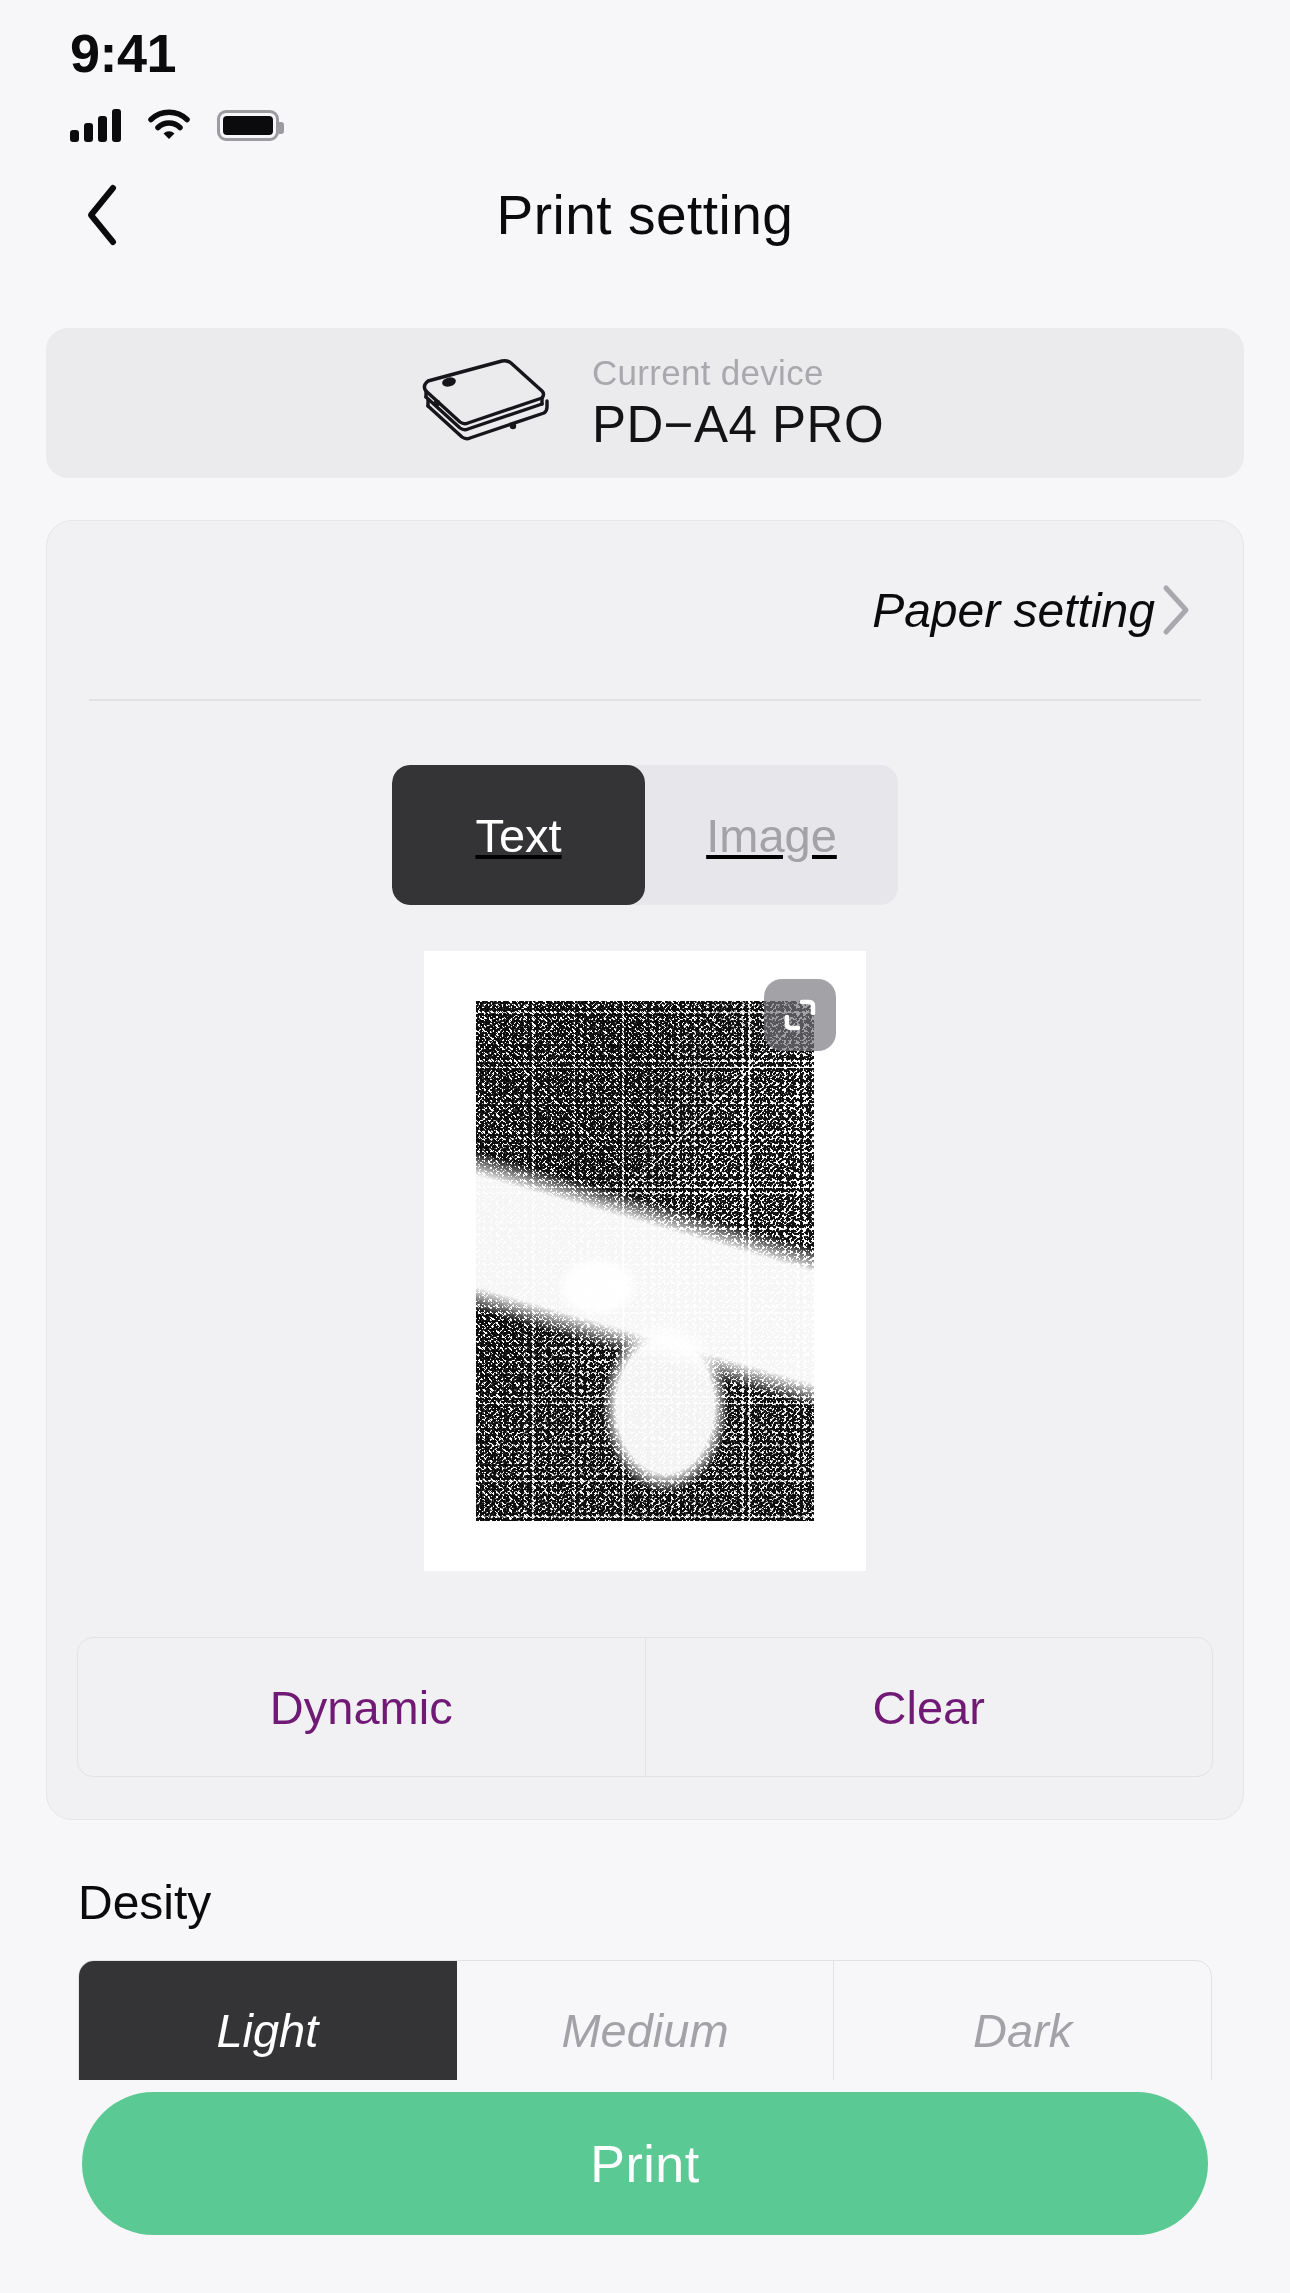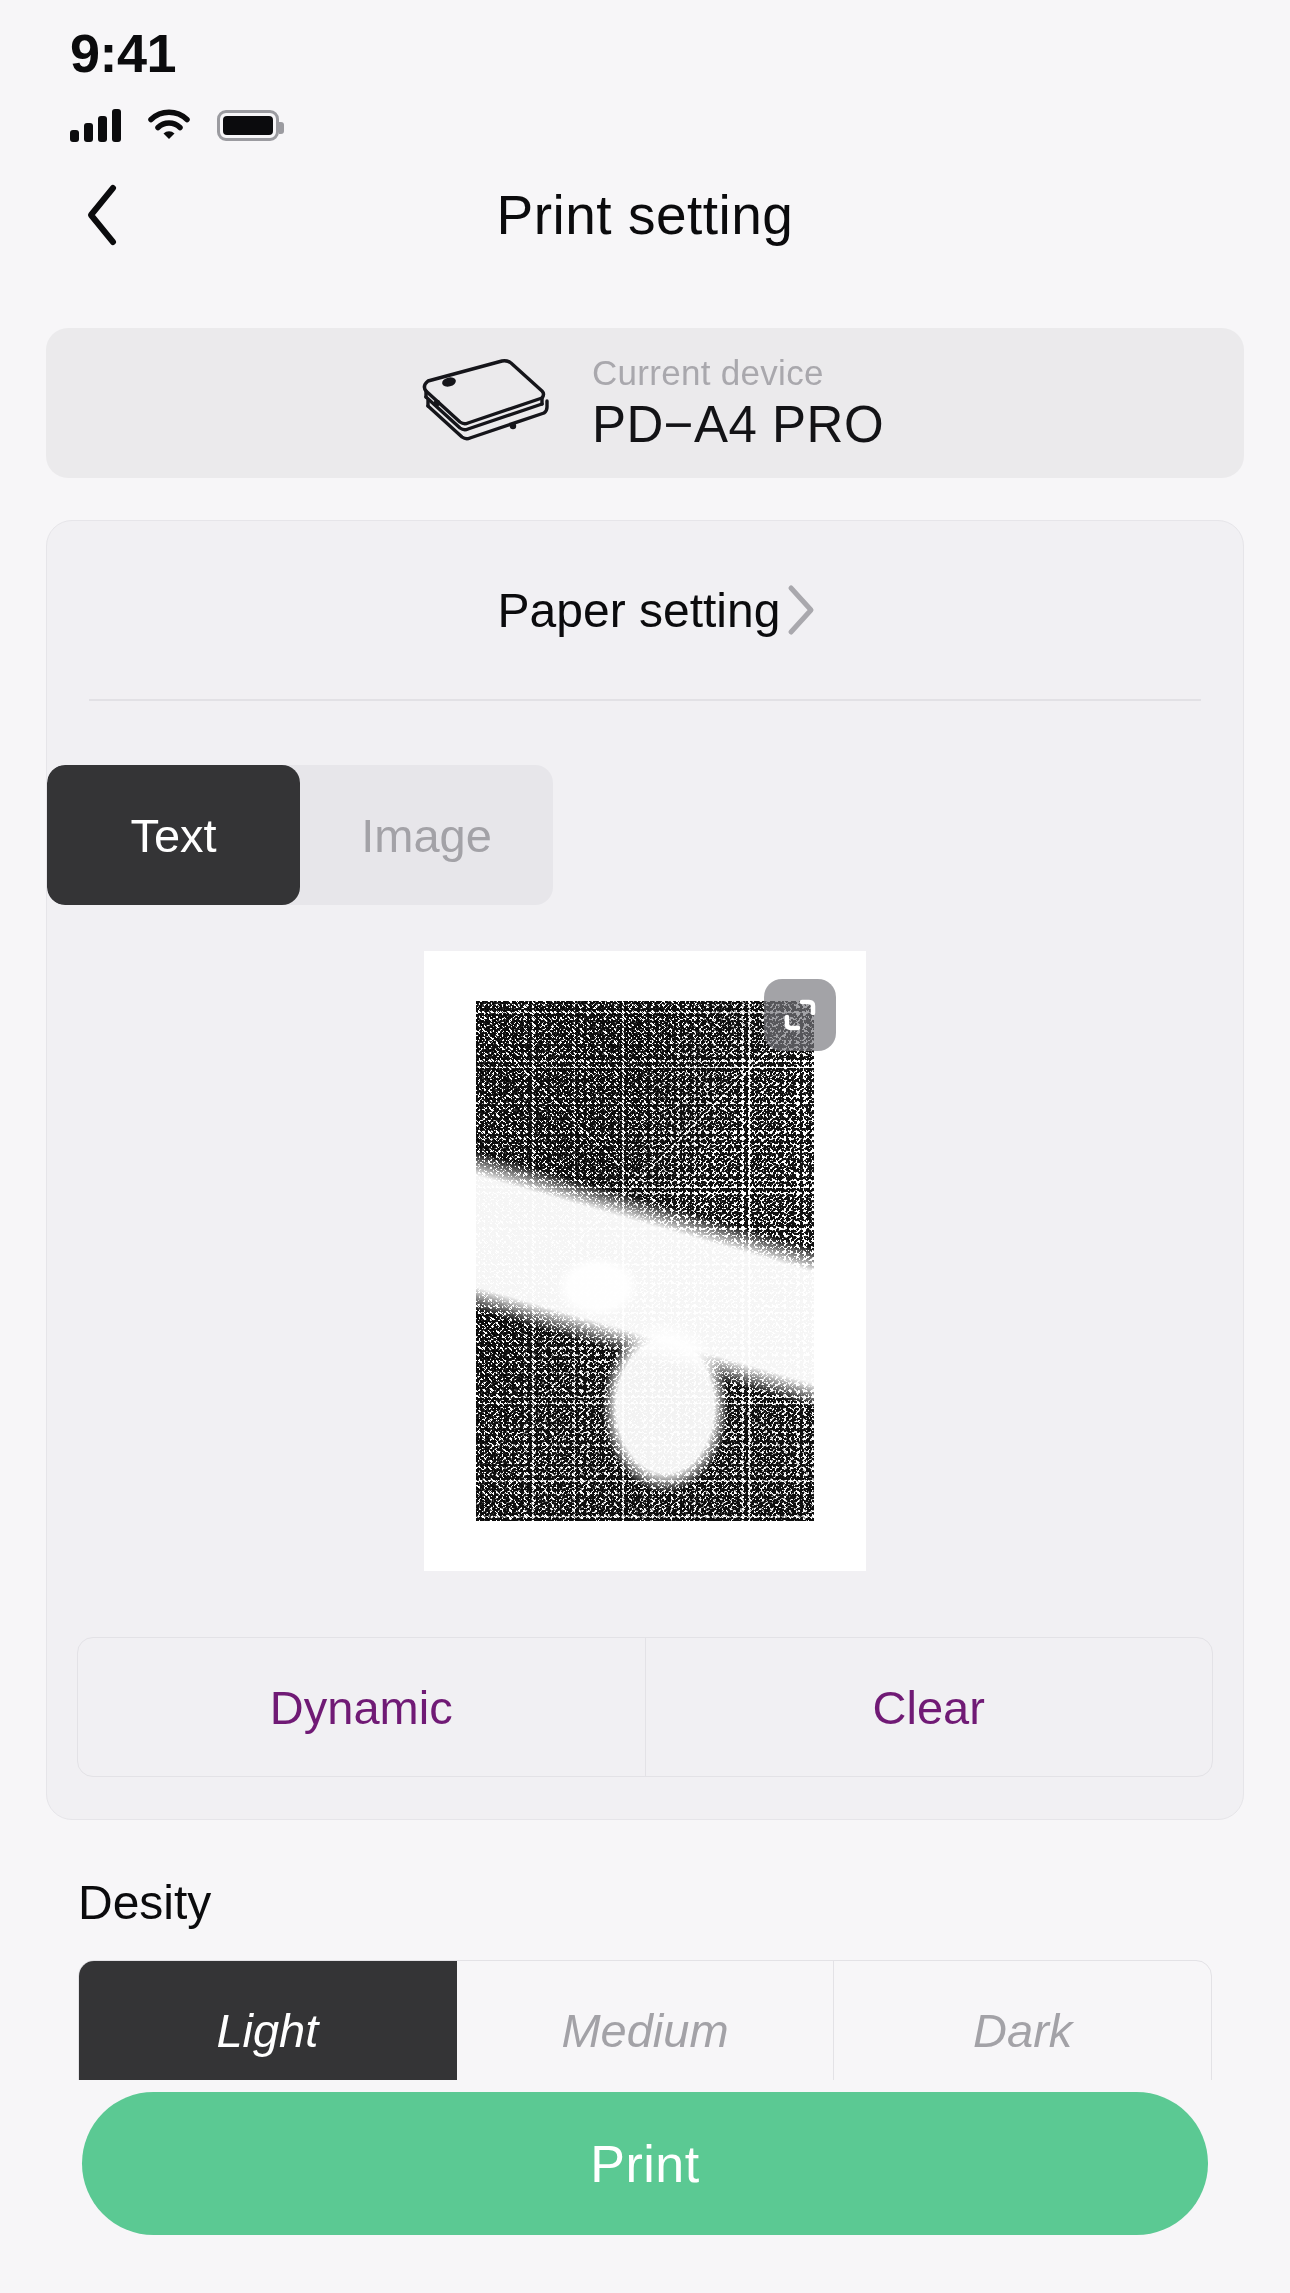--- a/index.html
+++ b/index.html
@@ -74,32 +74,32 @@
   .device-text { display:flex; flex-direction:column; gap:2px; }
   .device-label { font-size:35px; color:#A9A8AD; font-weight:400; letter-spacing:0.3px; }
   .device-name { font-size:51px; color:#131316; font-weight:500; letter-spacing:0.5px; }
 
   
   .settings-card {
     position:absolute; top:520px; left:46px; right:46px; height:1300px;
     background:#F1F0F3; border:1px solid #E6E5E9; border-radius:26px;
   }
   .paper-row {
-    height:178px; display:flex; align-items:center; justify-content:center;
-    padding:0 48px 0 76px; cursor:pointer;
+    height:178px; display:flex; align-items:center; justify-content:flex-end;
+    padding:0 48px 0 76px; cursor:pointer;font-style:italic;
   }
   .paper-label { font-size:48px; color:#0B0B0D; font-weight:400; }
   .chev-right { width:40px; height:52px; }
 
   .divider {
     height:2px; background:#E2E1E5; margin:0 42px;
   }
 
   
-  .seg-ti-wrap { display:flex; justify-content:flex-start; margin-top:64px; }
+  .seg-ti-wrap { display:flex; justify-content:center; margin-top:64px;text-decoration:underline; }
   .seg-ti {
     display:flex; background:#E7E6EA; border-radius:18px; padding:0;
     height:140px; width:506px; overflow:hidden;
   }
   .seg-ti .seg {
     flex:1; display:flex; align-items:center; justify-content:center;
     font-size:47px; color:#A3A2A7; cursor:pointer;
   }
   .seg-ti .seg.active {
     background:#343436; color:#FFFFFF; border-radius:18px;

